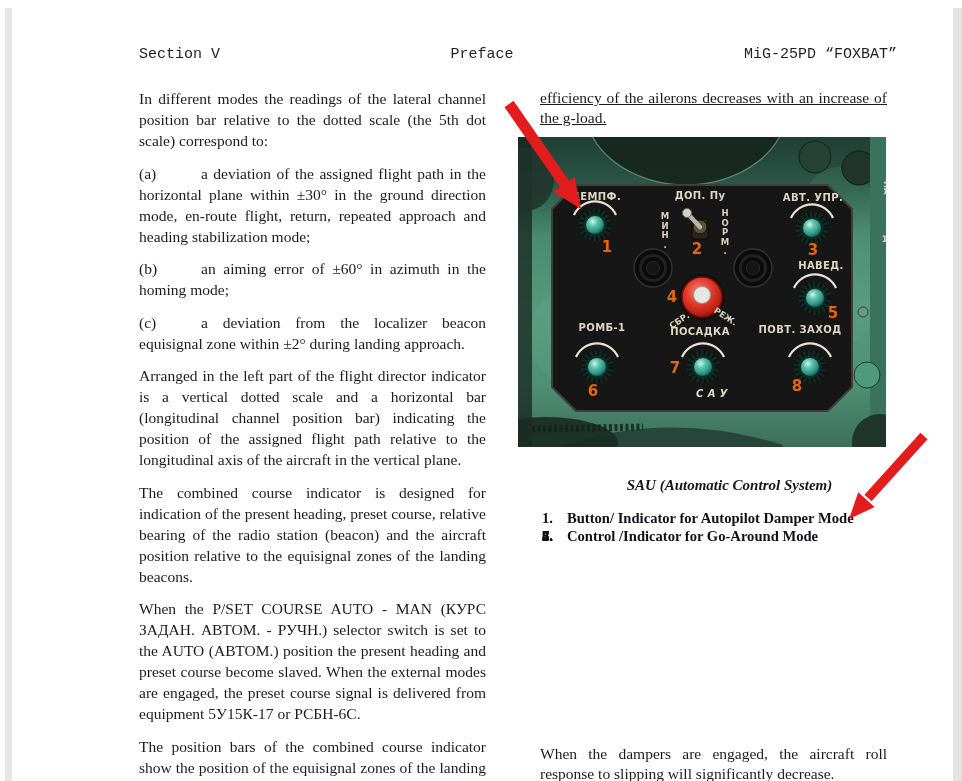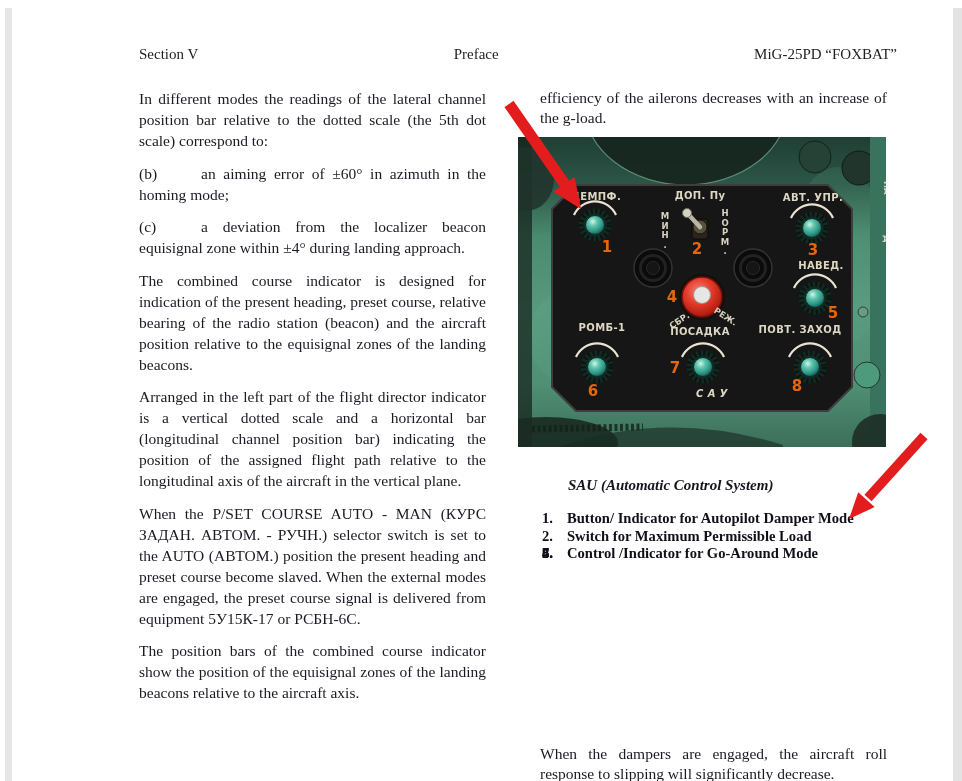--- a/index.html
+++ b/index.html
@@ -2,28 +2,28 @@
 <html><head>
 <meta charset="utf-8">
 <style>
   html,body{margin:0;padding:0;background:#fff;}
   #page{position:relative;width:962px;height:781px;background:#ffffff;overflow:hidden;
         font-family:"Liberation Serif",serif;color:#1a1a24;}
   .edge{position:absolute;top:8px;bottom:0;}
   #edge-left{left:5px;width:7px;background:#e6e6e6;}
   #edge-right{left:953px;width:9px;background:#e3e3e3;}
   #header{position:absolute;left:139px;top:46px;width:758px;display:flex;justify-content:space-between;
-          font-family:Liberation Serif, serif;font-size:15px;color:#1f1f1f;}
+          font-family:Liberation Mono, monospace;font-size:15px;color:#1f1f1f;}
   .col{position:absolute;width:347px;font-size:15.5px;line-height:21px;text-align:justify;}
   .col p{margin:0 0 11.5px 0;}
   .itm .lbl{display:inline-block;width:62px;}
   #left-col{left:139px;top:88px;}
-  #rc-top{left:540px;top:88px;position:absolute;width:347px;font-size:15.5px;line-height:19.6px;text-align:justify;}
+  #rc-top{left:540px;top:88px;position:absolute;width:347px;font-size:15.5px;line-height:19.6px;text-align:justify;text-decoration:underline;}
   #figure-photo{position:absolute;left:518px;top:137px;width:368px;height:310px;}
-  #figure-caption{position:absolute;left:568px;top:477px;width:347px;text-align:left;
+  #figure-caption{position:absolute;left:556px;top:477px;width:347px;text-align:center;
                   font-weight:bold;font-style:italic;font-size:15px;color:#15151d;}
   #figure-legend{position:absolute;left:542px;top:510px;width:346px;margin:0;padding:0;list-style:none;
                  font-weight:bold;font-size:14.6px;line-height:17.6px;color:#10101a;}
   #figure-legend li{position:relative;padding-left:25px;margin:0;}
   #figure-legend .num{position:absolute;left:0;}
   #rc-bottom{left:540px;top:744px;position:absolute;width:347px;font-size:15.5px;line-height:19.6px;text-align:justify;}
   #arrow-overlay{position:absolute;left:0;top:0;pointer-events:none;}
   svg text{user-select:none;}
   .pl{font-family:"DejaVu Sans",sans-serif;font-weight:bold;fill:#ddd8c4;font-size:10px;letter-spacing:.4px;}
   .pn{font-family:"DejaVu Sans",sans-serif;font-weight:bold;fill:#e4660e;font-size:15px;}
@@ -37,24 +37,25 @@
   <div id="edge-right" class="edge"></div>
 
   <div id="header">
     <span>Section V</span>
     <span>Preface</span>
     <span>MiG-25PD “FOXBAT”</span>
   </div>
 
   <div id="left-col" class="col">
     <p>In different modes the readings of the lateral channel position bar relative to the dotted scale (the 5th dot scale) correspond to:</p>
+    <p class="itm"><span class="lbl">(a)</span><span>a deviation of the assigned flight path in the horizontal plane within ±30° in the ground direction mode, en-route flight, return, repeated approach and heading stabilization mode;</span></p>
     <p class="itm"><span class="lbl">(b)</span><span>an aiming error of ±60° in azimuth in the homing mode;</span></p>
-    <p class="itm"><span class="lbl">(c)</span><span>a deviation from the localizer beacon equisignal zone within ±4° during landing approach.</span></p>
+    <p class="itm"><span class="lbl">(c)</span><span>a deviation from the localizer beacon equisignal zone within ±2° during landing approach.</span></p>
+    <p>Arranged in the left part of the flight director indicator is a vertical dotted scale and a horizontal bar (longitudinal channel position bar) indicating the position of the assigned flight path relative to the longitudinal axis of the aircraft in the vertical plane.</p>
     <p>The combined course indicator is designed for indication of the present heading, preset course, relative bearing of the radio station (beacon) and the aircraft position relative to the equisignal zones of the landing beacons.</p>
-    <p>Arranged in the left part of the flight director indicator is a vertical dotted scale and a horizontal bar (longitudinal channel position bar) indicating the position of the assigned flight path relative to the longitudinal axis of the aircraft in the vertical plane.</p>
     <p>When the P/SET COURSE AUTO - MAN (КУРС ЗАДАН. АВТОМ. - РУЧН.) selector switch is set to the AUTO (АВТОМ.) position the present heading and preset course become slaved. When the external modes are engaged, the preset course signal is delivered from equipment 5У15К-17 or РСБН-6С.</p>
     <p>The position bars of the combined course indicator show the position of the equisignal zones of the landing beacons relative to the aircraft axis.</p>
   </div>
 
   <div id="rc-top">efficiency of the ailerons decreases with an increase of the g-load.</div>
 
   <div id="figure-photo">
     <svg width="368" height="310" viewBox="0 0 368 310">
       <defs>
         <linearGradient id="bgg" x1="0" y1="0" x2="0" y2="1">
@@ -157,21 +158,21 @@
       <ellipse cx="28" cy="306" rx="72" ry="26" fill="#1a2b23" opacity="0.9"></ellipse>
       <line x1="14" y1="292" x2="125" y2="290" stroke="#142219" stroke-width="7" stroke-dasharray="3 2.5" opacity="0.8"></line>
       <circle cx="362" cy="305" r="28" fill="#1d2d26" opacity="0.9"></circle>
     </svg>
   </div>
 
   <div id="figure-caption">SAU (Automatic Control System)</div>
 
   <ol id="figure-legend">
     <li><span class="num">1.</span><span>Button/ Indicator for Autopilot Damper Mode</span></li>
-    <li><span class="num">2.</span><span>Switch for Maximum Permissible Load</span></li>
+    <li><span class="num">2.</span></li>
     <li><span class="num">3.</span></li>
     <li><span class="num">4.</span></li>
     <li><span class="num">5.</span></li>
     <li><span class="num">6.</span></li>
     <li><span class="num">7.</span></li>
     <li><span class="num">8.</span><span>Control /Indicator for Go-Around Mode</span></li>
   </ol>
 
   <div id="rc-bottom">When the dampers are engaged, the aircraft roll response to slipping will significantly decrease.</div>
 

